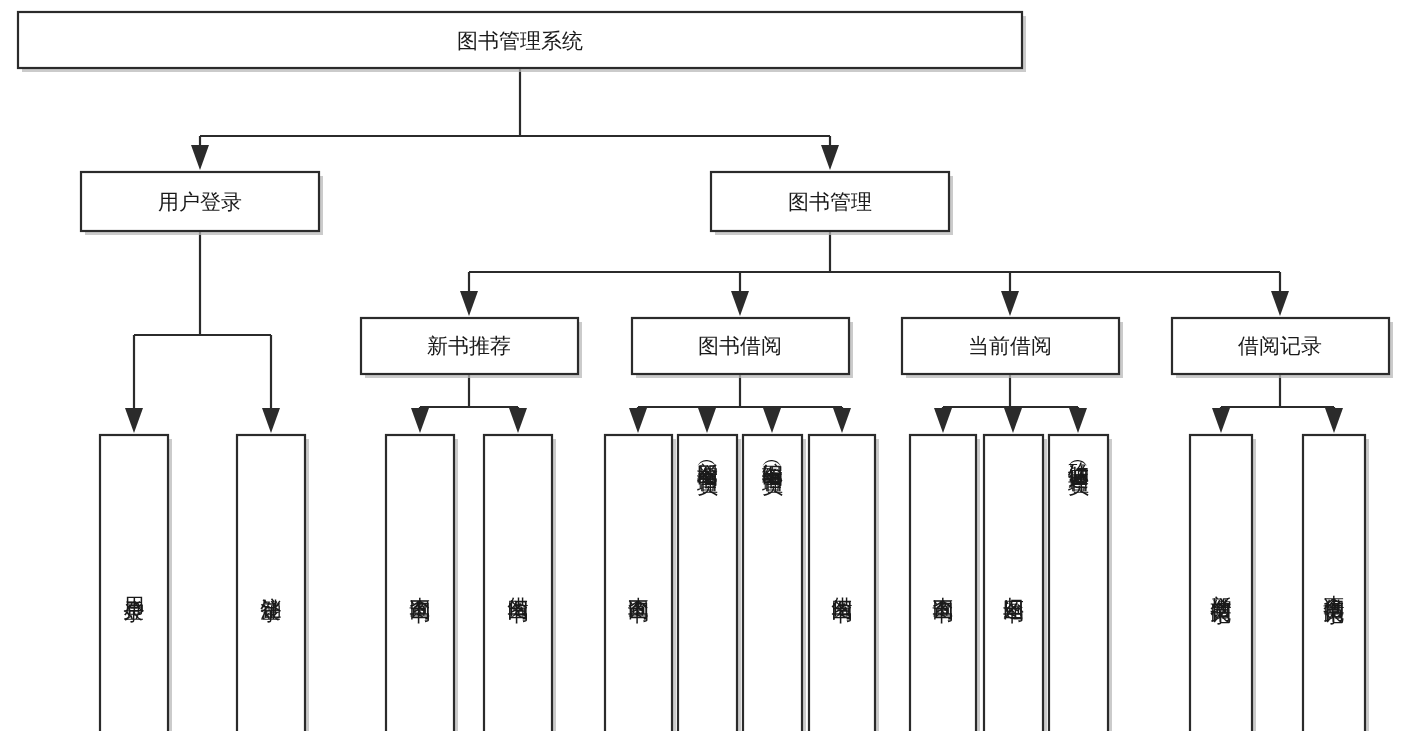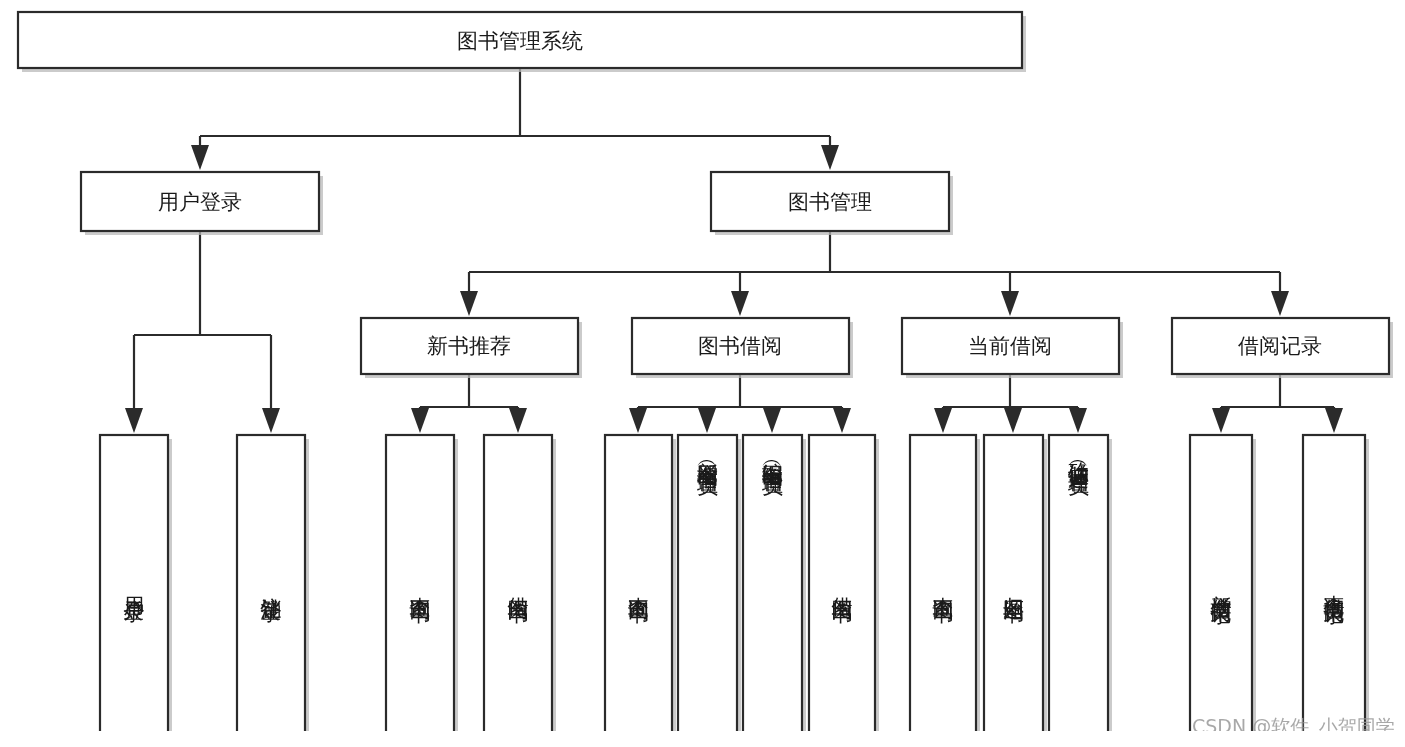--- a/index.html
+++ b/index.html
@@ -241,15 +241,14 @@
   <div class="node-label-v" style="left:605px; top:435px; width:67px; height:298px;">查询图书</div>
   <div class="node-label-v" style="left:678px; top:435px; width:59px; height:298px; justify-content:flex-start; padding-top:10px; box-sizing:border-box;">新增图书（管理员）</div>
   <div class="node-label-v" style="left:743px; top:435px; width:59px; height:298px; justify-content:flex-start; padding-top:10px; box-sizing:border-box;">编辑图书（管理员）</div>
   <div class="node-label-v" style="left:809px; top:435px; width:66px; height:298px;">借阅图书</div>
   <div class="node-label-v" style="left:910px; top:435px; width:66px; height:298px;">查询图书</div>
   <div class="node-label-v" style="left:984px; top:435px; width:59px; height:298px;">归还图书</div>
   <div class="node-label-v" style="left:1049px; top:435px; width:59px; height:298px; justify-content:flex-start; padding-top:10px; box-sizing:border-box;">确认归还（管理员）</div>
   <div class="node-label-v" style="left:1190px; top:435px; width:62px; height:298px;">新增借阅记录</div>
   <div class="node-label-v" style="left:1303px; top:435px; width:62px; height:298px;">查询借阅记录</div>
 
-  <div class="watermark" style="left:1192px; top:714px;">CSDN @软件_小贺同学</div>
 
 </div>
 
 </body></html>

